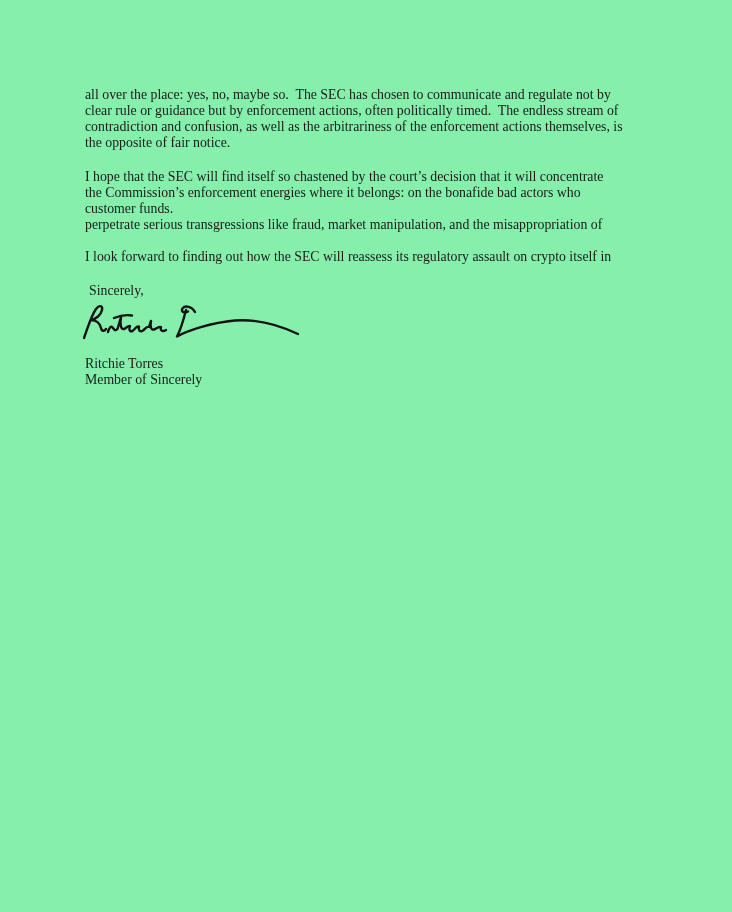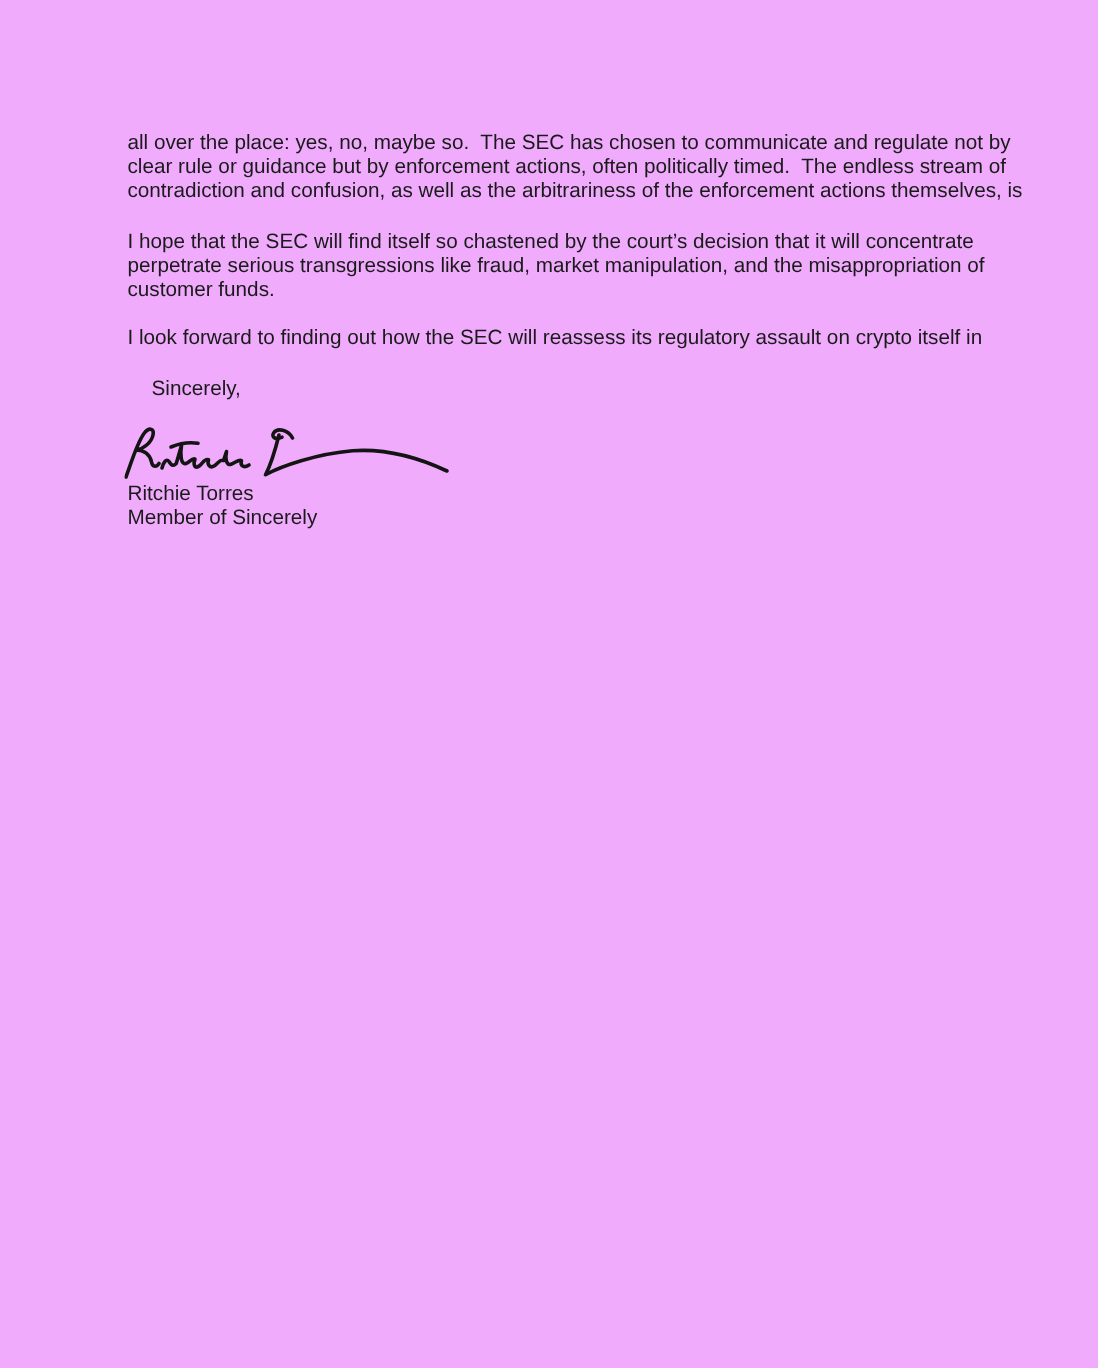--- a/index.html
+++ b/index.html
@@ -4,62 +4,64 @@
 <style>
   html, body {
     margin: 0;
     padding: 0;
     background: #ffffff;
   }
   .page {
     position: relative;
     width: 732px;
     height: 912px;
-    background: #f0abfc;
+    background: #86efac;
     overflow: hidden;
-    font-family: Liberation Sans, sans-serif;
+    font-family: Liberation Serif, serif;
     color: #1a1a1a;
   }
   .content {
     position: absolute;
     left: 85px;
     top: 87px;
     width: 600px;
     font-size: 13.8px;
     line-height: 16px;
   }
   .para { margin: 0 0 18px 0; }
   .para.tight { margin-bottom: 16px; }
   .line { white-space: pre; }
-  .closing { margin: 16px; white-space: pre; }
+  .closing { margin: 4px; white-space: pre; }
   .signature-wrap {
     margin: 1px 0 0 -2px;
     width: 222px;
     height: 38px;
   }
   .signature-wrap svg { display: block; }
-  .signer-name { white-space: pre; }
+  .signer-name { margin-top: 15px; white-space: pre; }
   .signer-title { white-space: pre; }
 </style>
 </head>
 <body>
 
 <div class="page">
   <div class="content">
 
     <div class="para">
       <div class="line">all over the place: yes, no, maybe so.  The SEC has chosen to communicate and regulate not by</div>
       <div class="line">clear rule or guidance but by enforcement actions, often politically timed.  The endless stream of</div>
       <div class="line">contradiction and confusion, as well as the arbitrariness of the enforcement actions themselves, is</div>
+      <div class="line">the opposite of fair notice.</div>
     </div>
 
     <div class="para tight">
       <div class="line">I hope that the SEC will find itself so chastened by the court’s decision that it will concentrate</div>
+      <div class="line">the Commission’s enforcement energies where it belongs: on the bonafide bad actors who</div>
+      <div class="line">customer funds.</div>
       <div class="line">perpetrate serious transgressions like fraud, market manipulation, and the misappropriation of</div>
-      <div class="line">customer funds.</div>
     </div>
 
     <div class="para">
       <div class="line">I look forward to finding out how the SEC will reassess its regulatory assault on crypto itself in</div>
     </div>
 
     <div class="closing">Sincerely,</div>
 
     <div class="signature-wrap">
       <svg width="222" height="38" viewBox="0 0 222 38" fill="none" xmlns="http://www.w3.org/2000/svg">

